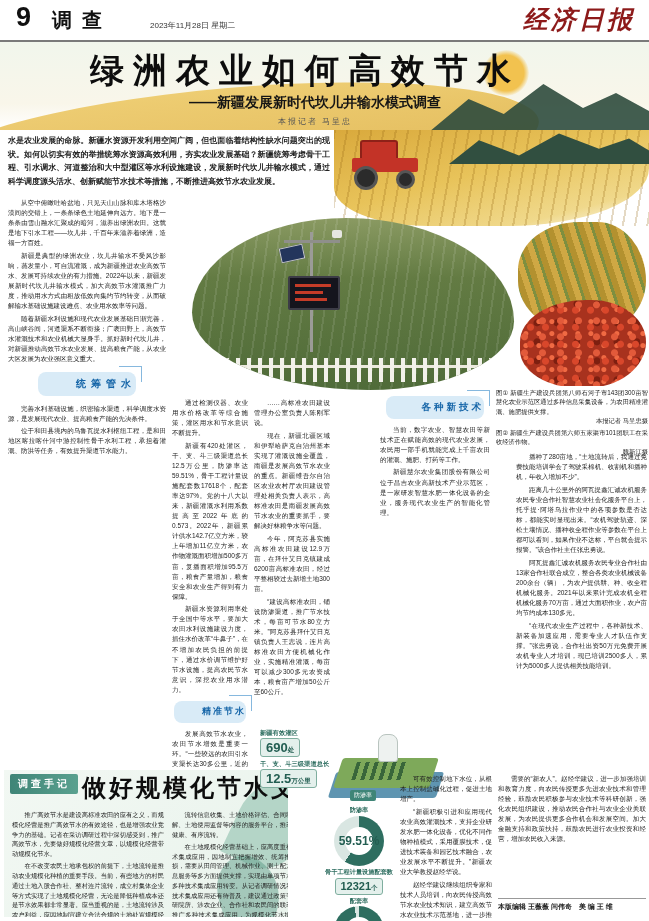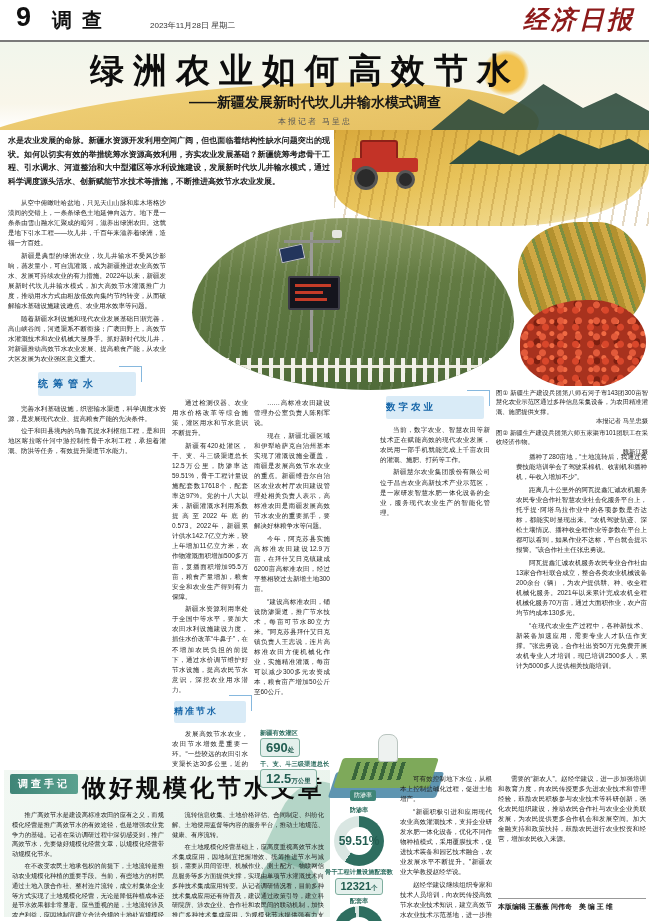--- a/index.html
+++ b/index.html
@@ -65,25 +65,25 @@
   #captions{position:absolute;left:494px;top:386px;width:152px;background:#fff;border-radius:6px;padding:2px 2px;
             font-size:6.3px;line-height:1.5;text-align:justify;color:#222;}
   #captions p{margin:0 0 2px;}
   #captions .credit{display:block;text-align:right;}
   
   .col{position:absolute;font-size:6.5px;line-height:1.55;text-align:justify;color:#222;}
   .col p{margin:0 0 2.5px;text-indent:2em;}
   #intro{position:absolute;left:8px;top:134px;width:322px;font-size:8px;line-height:1.7;font-weight:bold;
          text-align:justify;color:#222;}
   .sec-h{position:relative;margin:7px 8px 7px 4px;background:#d9ebf7;color:#1565a8;font-weight:bold;
-         font-size:10px;letter-spacing:5px;text-align:left;padding:4px 0;border-radius:2px;}
+         font-size:10px;letter-spacing:5px;text-align:right;padding:4px 0;border-radius:8px;}
   .sec-h::after{content:"";position:absolute;top:-6px;right:-6px;width:22px;height:15px;
                 border-top:1.5px solid #86b8de;border-right:1.5px solid #86b8de;}
   
-  #notes{position:absolute;left:4px;top:770px;width:326px;height:147px;background:linear-gradient(135deg,#f2f8f3 0%,#e9f3ec 100%);overflow:hidden;}
+  #notes{position:absolute;left:4px;top:770px;width:284px;height:147px;background:linear-gradient(135deg,#f2f8f3 0%,#e9f3ec 100%);overflow:hidden;}
   #notes .leaf1,#notes .leaf2{position:absolute;border-radius:50% 50% 50% 0;}
   #notes .leaf1{right:-18px;top:10px;width:70px;height:90px;background:#8fbfae;opacity:.6;transform:rotate(25deg);}
   #notes .leaf2{right:10px;bottom:-14px;width:60px;height:76px;background:#5d9b87;opacity:.5;transform:rotate(-18deg);}
   .notes-label{position:absolute;left:6px;top:4px;background:linear-gradient(90deg,#3f8577,#5aa18f);color:#fff;
                font-size:10px;font-weight:bold;letter-spacing:3px;padding:3px 8px;border-radius:2px;}
   .notes-title{position:absolute;left:78px;top:2px;width:248px;font-size:24px;font-weight:bold;letter-spacing:3px;color:#0d0d0d;}
   .notes-col{position:absolute;top:40px;font-size:6.3px;line-height:1.55;text-align:justify;color:#222;width:152px;}
   .notes-col p{margin:0 0 2.5px;text-indent:2em;}
   #notes-c1{left:8px;} #notes-c2{left:168px;}
   
@@ -197,21 +197,21 @@
   <div class="col" style="left:254px;top:398px;width:76px;height:326px;overflow:hidden;">
     <div>
         <p>……高标准农田建设管理办公室负责人陈刚军说。</p>
         <p>现在，新疆北疆区域和伊犁哈萨克自治州基本实现了灌溉设施全覆盖，南疆是发展高效节水农业的重点。新疆维吾尔自治区农业农村厅农田建设管理处相关负责人表示，高标准农田是南疆发展高效节水农业的重要抓手，要解决好林粮争水等问题。</p>
         <p>今年，阿克苏县实施高标准农田建设12.9万亩，在拜什艾日克镇建成6200亩高标准农田，经过平整相较过去新增土地300亩。</p>
         <p>“建设高标准农田，铺设防渗渠道，推广节水技术，每亩可节水80立方米。”阿克苏县拜什艾日克镇负责人王志说，连片高标准农田方便机械化作业，实施精准灌溉，每亩可以减少300多元农资成本，粮食亩产增加50公斤至60公斤。</p>
       </div>
   </div>
 
   <div class="col" style="left:380px;top:396px;width:110px;">
-    <div class="sec-h" style="letter-spacing:3px;font-size:9.5px;margin:0 6px 6px;">数字农业</div>
+    <div class="sec-h" style="letter-spacing:3px;font-size:9.5px;margin:0 6px 6px;">各种新技术</div>
     <div>
         <p>当前，数字农业、智慧农田等新技术正在赋能高效的现代农业发展，农民用一部手机就能完成上千亩农田的灌溉、施肥、打药等工作。</p>
         <p>新疆慧尔农业集团股份有限公司位于昌吉农业高新技术产业示范区，是一家研发智慧水肥一体化设备的企业，服务现代农业生产的智能化管理。</p>
       </div>
   </div>
 
   <div class="col" style="left:516px;top:452px;width:131px;height:316px;overflow:hidden;">
     <div>
         <p>播种了280亩地，“土地流转后，我通过免费技能培训学会了驾驶采棉机、收割机和播种机，年收入增加不少”。</p>
         <p>距离几十公里外的阿瓦提鑫汇诚农机服务农民专业合作社智慧农业社会化服务平台上，托乎提·阿塔乌拉作业中的各项参数是否达标，都能实时显现出来。“农机驾驶轨迹、深松土壤情况、播种收全程作业等参数在平台上都可以看到，如果作业不达标，平台就会提示报警。”该合作社主任张忠勇说。</p>

